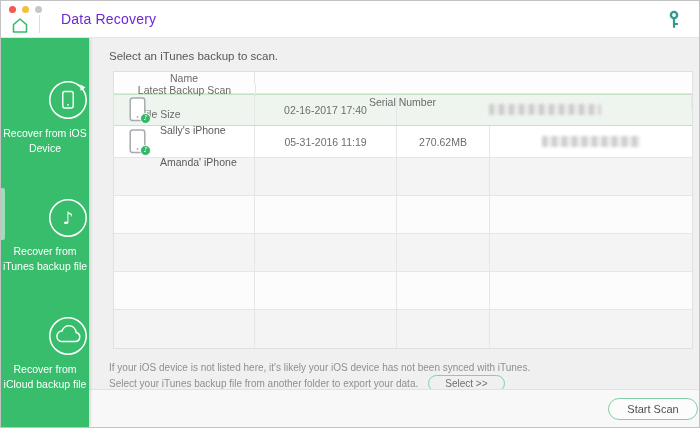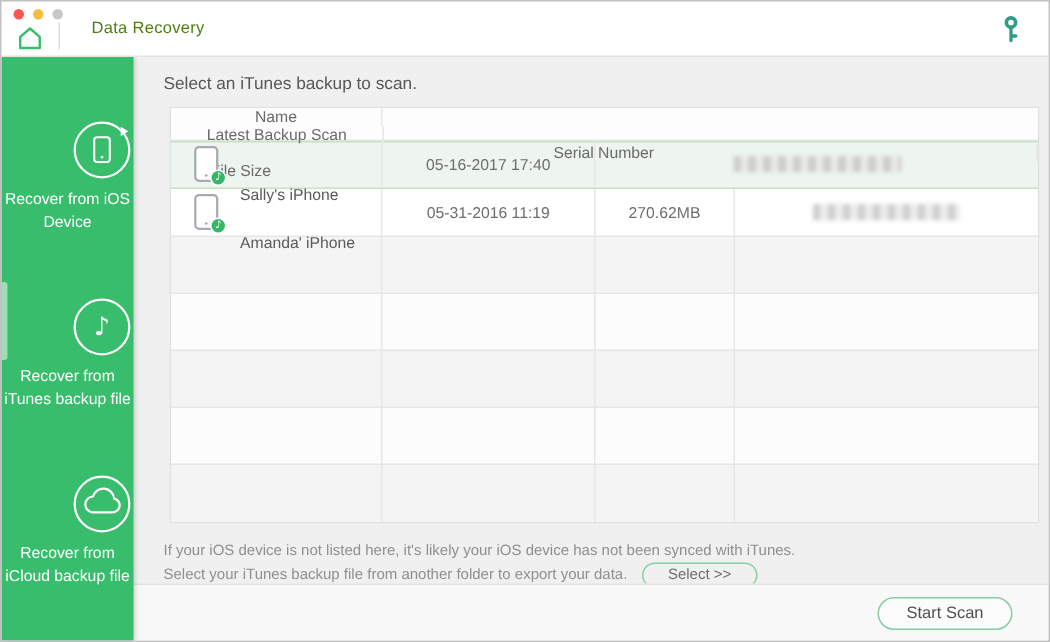--- a/index.html
+++ b/index.html
@@ -15,21 +15,21 @@
   }
   .traffic { position:absolute; left:8px; top:5px; display:flex; gap:6px; }
   .light { width:7px; height:7px; border-radius:50%; }
   .light.close { background:#f6574e; }
   .light.min   { background:#f6be40; }
   .light.zoom  { background:#c9c7c5; }
   .home-btn { position:absolute; left:9px; top:15px; width:20px; height:18px; cursor:pointer; }
   .tb-divider { position:absolute; left:38px; top:14px; width:1px; height:18px; background:#dedede; }
   .tb-title {
     position:absolute; left:60px; top:0; height:36px; display:flex; align-items:center;
-    font-size:11px; color:#4d7c0f; letter-spacing:.2px;
+    font-size:14px; color:#6d28d9; letter-spacing:.2px;
   }
   .key-btn { position:absolute; right:18px; top:9px; width:14px; height:19px; cursor:pointer; }
 
   
   .sidebar {
     position:absolute; left:0; top:37px; width:88px; bottom:0; background:#38bd6c;
     box-shadow:1px 0 3px rgba(0,0,0,.18); z-index:4;
     display:flex; flex-direction:column; align-items:center;
   }
   .side-indicator {
@@ -95,21 +95,21 @@
   .note { position:absolute; left:20px; top:322px; width:600px; font-size:10px; color:#8f8f8f; line-height:15px; }
   .note-line2 { display:flex; align-items:center; }
   .select-btn {
     margin-left:10px; padding:2px 16px; border:1px solid #86cfa5; border-radius:9px;
     background:transparent; color:#6f6f6f; font-size:10px; cursor:pointer;
     font-family:"Liberation Sans", sans-serif;
   }
   .bottombar {
     position:absolute; left:0; right:0; bottom:0; height:38px;
     background:#f8f8f8; border-top:1px solid #e2e2e2;
-    display:flex; align-items:center; justify-content:flex-end; padding-right:24px;
+    display:flex; align-items:center; justify-content:flex-end; padding-right:1px;
   }
   .start-btn {
     width:90px; height:22px; border:1px solid #85cda4; border-radius:11px;
     background:#fcfcfc; color:#4f4f4f; font-size:11px; cursor:pointer;
     font-family:"Liberation Sans", sans-serif;
   }
 </style>
 </head>
 <body>
 
@@ -188,21 +188,21 @@
           <span class="phone-ico">
             <svg width="19" height="25" viewBox="0 0 19 25">
               <rect x="2.2" y="1" width="14.6" height="22.5" rx="2.6" fill="#ffffff" stroke="#a7abb0" stroke-width="1.5"></rect>
               <circle cx="9.5" cy="20" r="0.9" fill="#a7abb0"></circle>
             </svg>
             <span class="badge">♪</span>
           </span>
           <span class="name-label">Sally's iPhone</span>
         </div>
         <div class="cell col-date">
-            <span class="val">05-16-2017 17:40</span>
+            <span class="val">02-16-2017 17:40</span>
           </div>
         <div class="cell col-serial">
             <span class="blurred"></span>
           </div>
       </div>
 
       <div class="trow drow">
         <div class="cell col-name">
           <span class="phone-ico">
             <svg width="19" height="25" viewBox="0 0 19 25">

